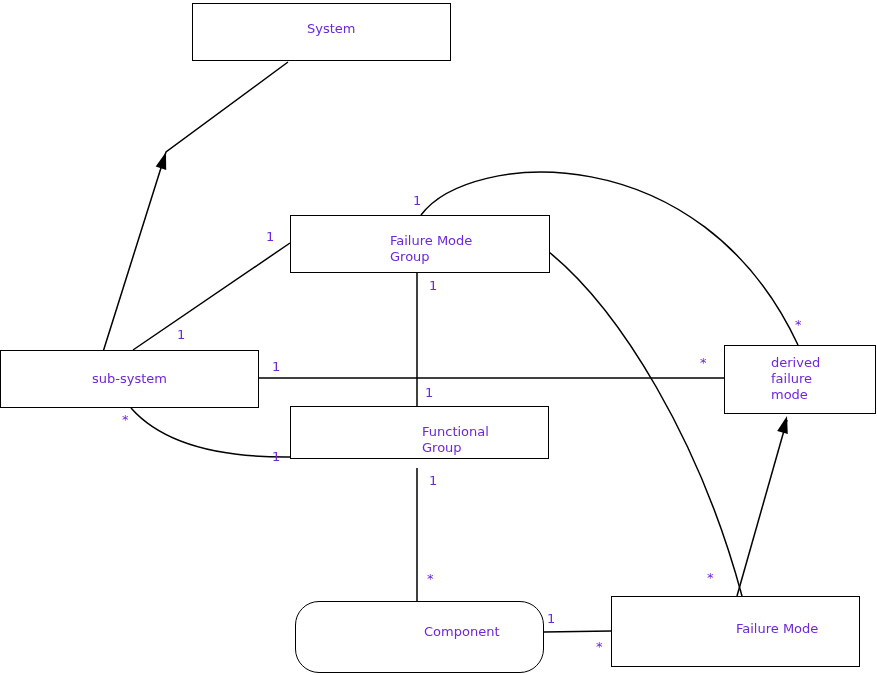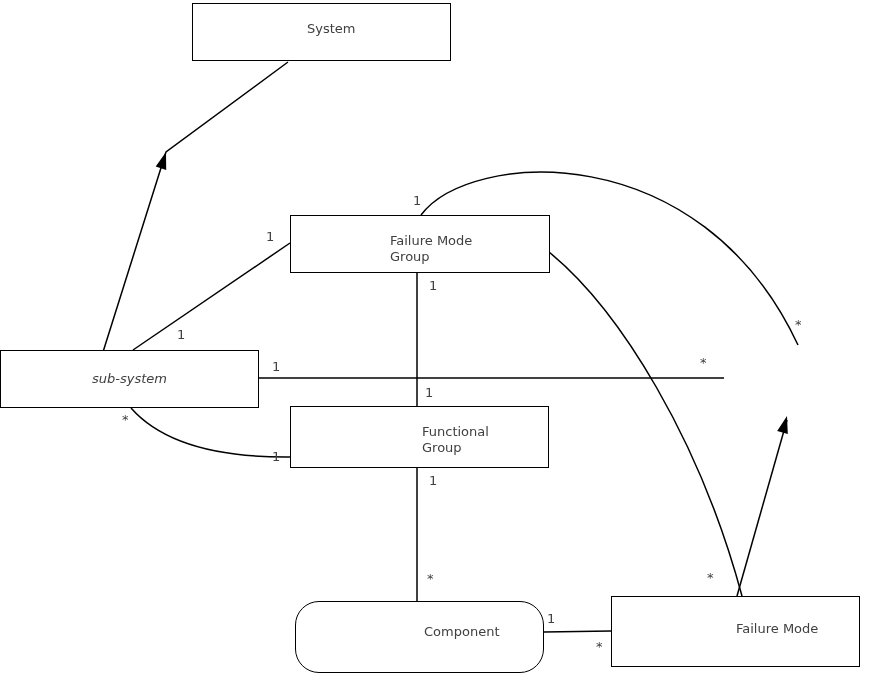--- a/index.html
+++ b/index.html
@@ -5,21 +5,21 @@
   html, body {
     margin: 0;
     padding: 0;
     background: #ffffff;
   }
   #canvas {
     position: relative;
     width: 877px;
     height: 675px;
     background: #ffffff;
-    color: #404040;
+    color: #6d28d9;
     font-family: "DejaVu Sans", "Liberation Sans", sans-serif;
     overflow: hidden;
   }
   #connectors {
     position: absolute;
     left: 0;
     top: 0;
     z-index: 0;
   }
   .entity {
@@ -74,28 +74,35 @@
     </div>
   </div>
 
   <div class="entity" style="left:290px; top:215px; width:260px; height:58px;">
     <div class="entity-label" style="left:99px; top:17px;">
       <div>Failure Mode</div>
       <div>Group</div>
     </div>
   </div>
 
-  <div class="entity" style="left:0px; top:350px; width:259px; height:58px;font-style:italic;">
+  <div class="entity" style="left:0px; top:350px; width:259px; height:58px;">
     <div class="entity-label" style="left:91px; top:20px;">
       <div>sub-system</div>
     </div>
   </div>
 
+  <div class="entity" style="left:724px; top:345px; width:152px; height:69px;">
+    <div class="entity-label" style="left:46px; top:9px;">
+      <div>derived</div>
+      <div>failure</div>
+      <div>mode</div>
+    </div>
+  </div>
 
-  <div class="entity" style="left:290px; top:406px; width:259px; height:62px;">
+  <div class="entity" style="left:290px; top:406px; width:259px; height:53px;">
     <div class="entity-label" style="left:131px; top:17px;">
       <div>Functional</div>
       <div>Group</div>
     </div>
   </div>
 
   <div class="entity" style="left:295px; top:601px; width:249px; height:72px;border-radius:24px;">
     <div class="entity-label" style="left:128px; top:22px;">
       <div>Component</div>
     </div>

